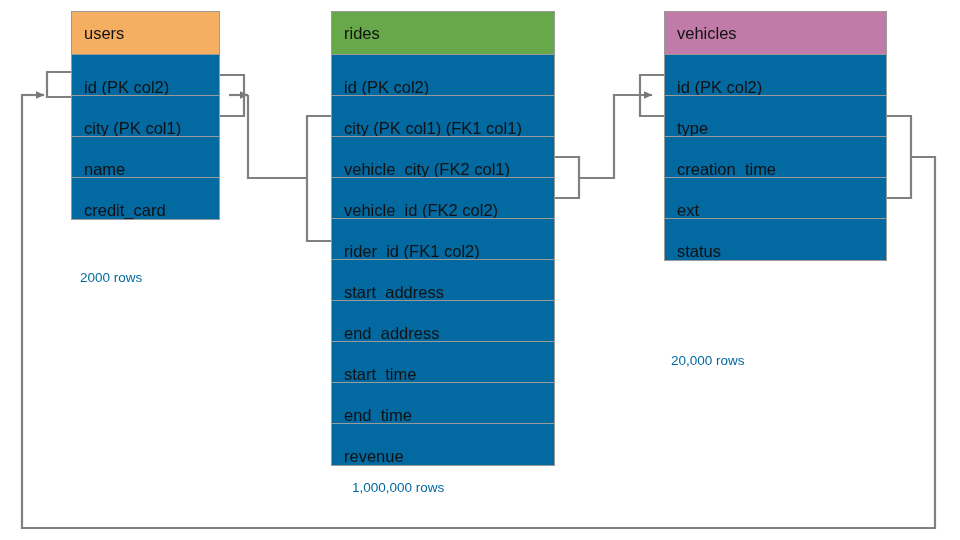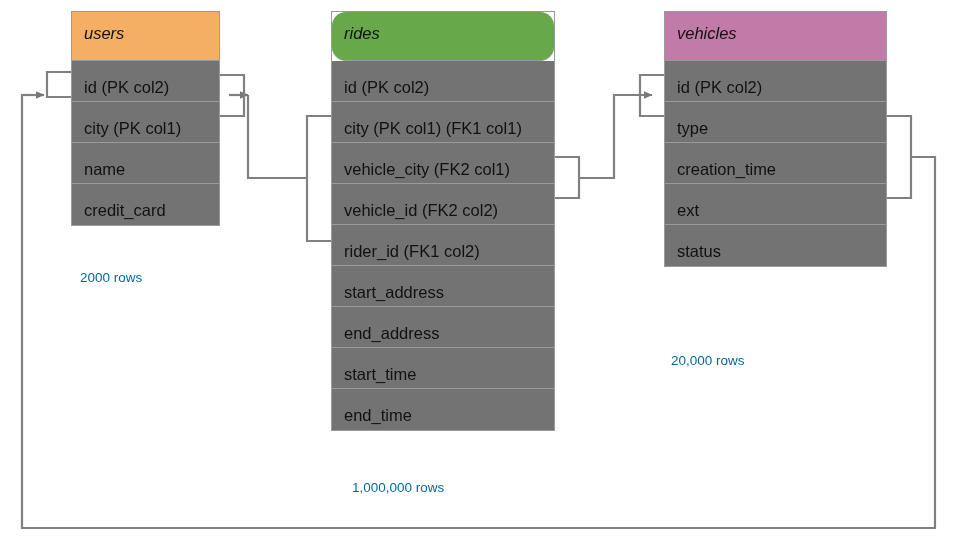--- a/index.html
+++ b/index.html
@@ -24,41 +24,40 @@
     pointer-events: none;
   }
   .table-box {
     position: absolute;
     box-sizing: border-box;
     border: 1px solid #9a9a9a;
     background: #ffffff;
   }
   .tbl-header {
     box-sizing: border-box;
-    height: 49px;
+    height: 43px;
     line-height: 43px;
     padding: 0 0 0 12px;
     font-size: 16.5px;
     color: #111111;
     border-bottom: 1px solid #9a9a9a;
     white-space: nowrap;
     overflow: hidden;
-    font-style: italic;
   }
   .tbl-row {
     box-sizing: border-box;
     height: 41px;
     line-height: 41px;
-    padding: 6px 0 0 12px;
+    padding: 12px 0 0 12px;
     font-size: 16.5px;
     color: #111111;
     border-bottom: 1px solid #9a9a9a;
     white-space: nowrap;
     overflow: hidden;
-    background: #737373;
+    background: #0369a1;
   }
   .tbl-row:last-child {
     border-bottom: none;
   }
   .rows-caption {
     position: absolute;
     font-size: 13.5px;
     color: #0369a1;
     white-space: nowrap;
   }
@@ -115,30 +114,31 @@
   <div class="table-box" style="left:71px; top:11px; width:149px;">
     <div class="tbl-header" style="background:#F5AF62;">users</div>
     <div class="tbl-row">id (PK col2)</div>
     <div class="tbl-row">city (PK col1)</div>
     <div class="tbl-row">name</div>
     <div class="tbl-row">credit_card</div>
   </div>
   <div class="rows-caption" style="left:80px; top:270px;">2000 rows</div>
 
   <div class="table-box" style="left:331px; top:11px; width:224px;">
-    <div class="tbl-header" style="background:#67A84A;border-radius:14px;">rides</div>
+    <div class="tbl-header" style="background:#67A84A;">rides</div>
     <div class="tbl-row">id (PK col2)</div>
     <div class="tbl-row">city (PK col1) (FK1 col1)</div>
     <div class="tbl-row">vehicle_city (FK2 col1)</div>
     <div class="tbl-row">vehicle_id (FK2 col2)</div>
     <div class="tbl-row">rider_id (FK1 col2)</div>
     <div class="tbl-row">start_address</div>
     <div class="tbl-row">end_address</div>
     <div class="tbl-row">start_time</div>
     <div class="tbl-row">end_time</div>
+    <div class="tbl-row">revenue</div>
   </div>
   <div class="rows-caption" style="left:352px; top:480px;">1,000,000 rows</div>
 
   <div class="table-box" style="left:664px; top:11px; width:223px;">
     <div class="tbl-header" style="background:#C07BA8;">vehicles</div>
     <div class="tbl-row">id (PK col2)</div>
     <div class="tbl-row">type</div>
     <div class="tbl-row">creation_time</div>
     <div class="tbl-row">ext</div>
     <div class="tbl-row">status</div>

